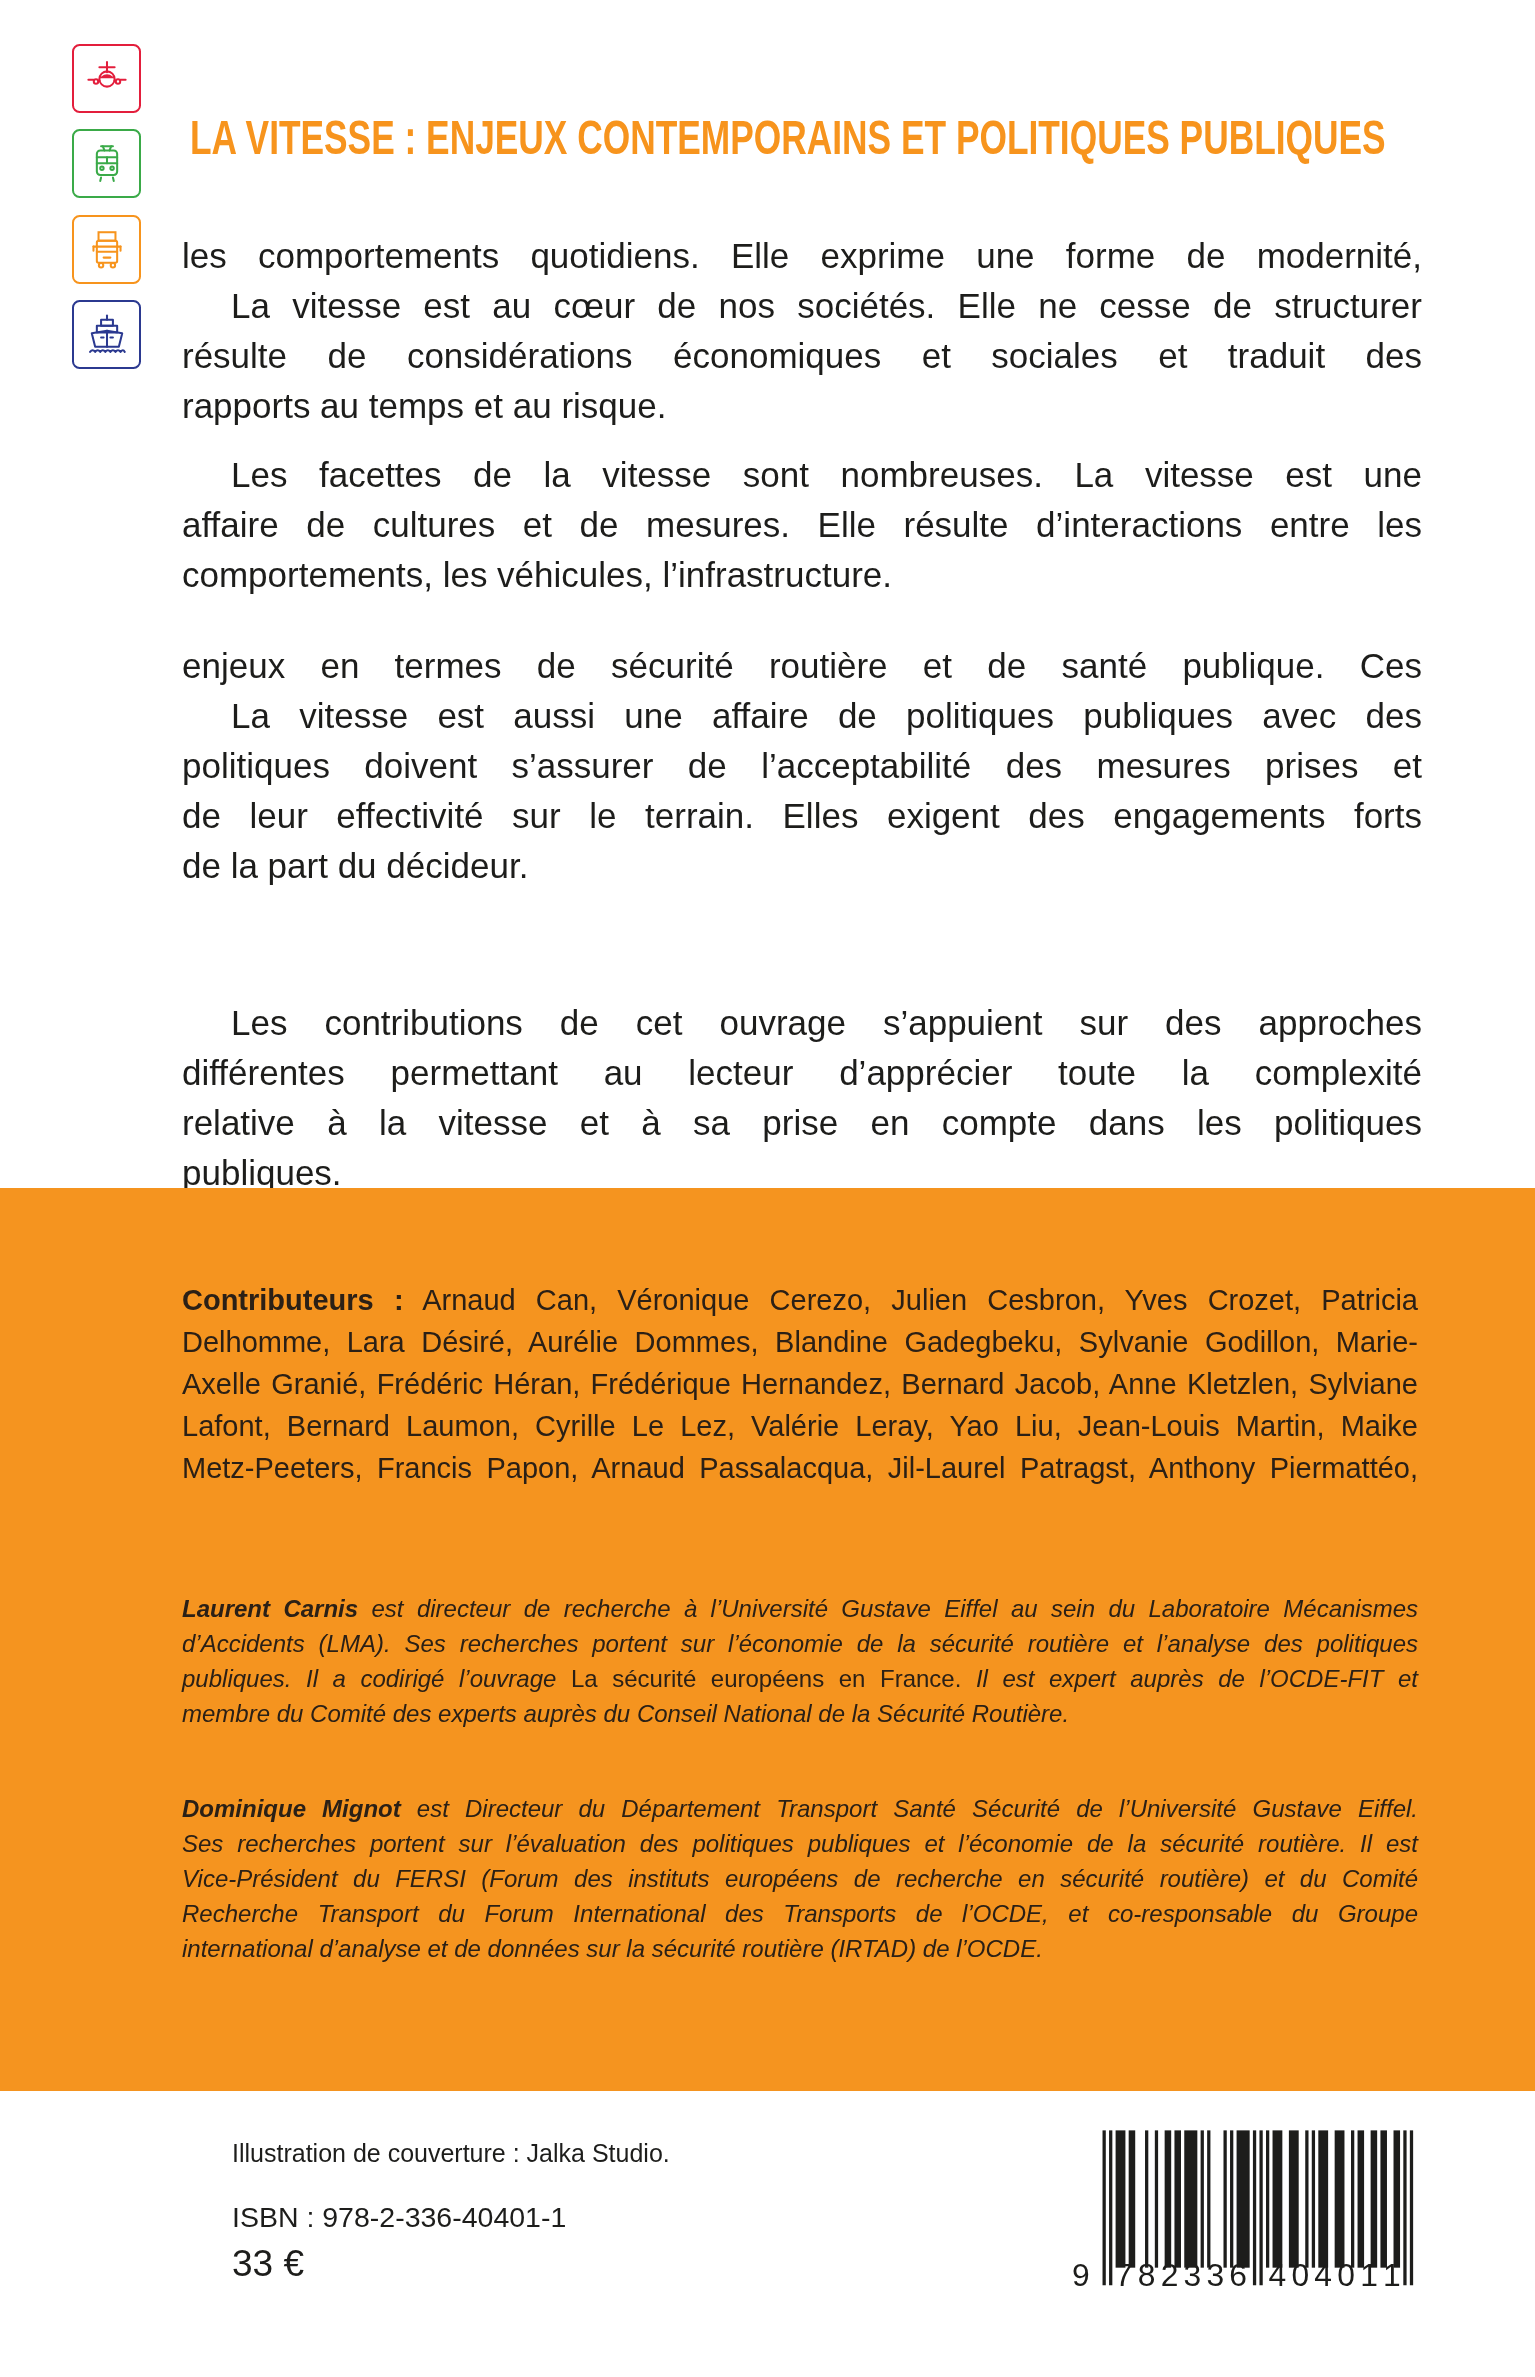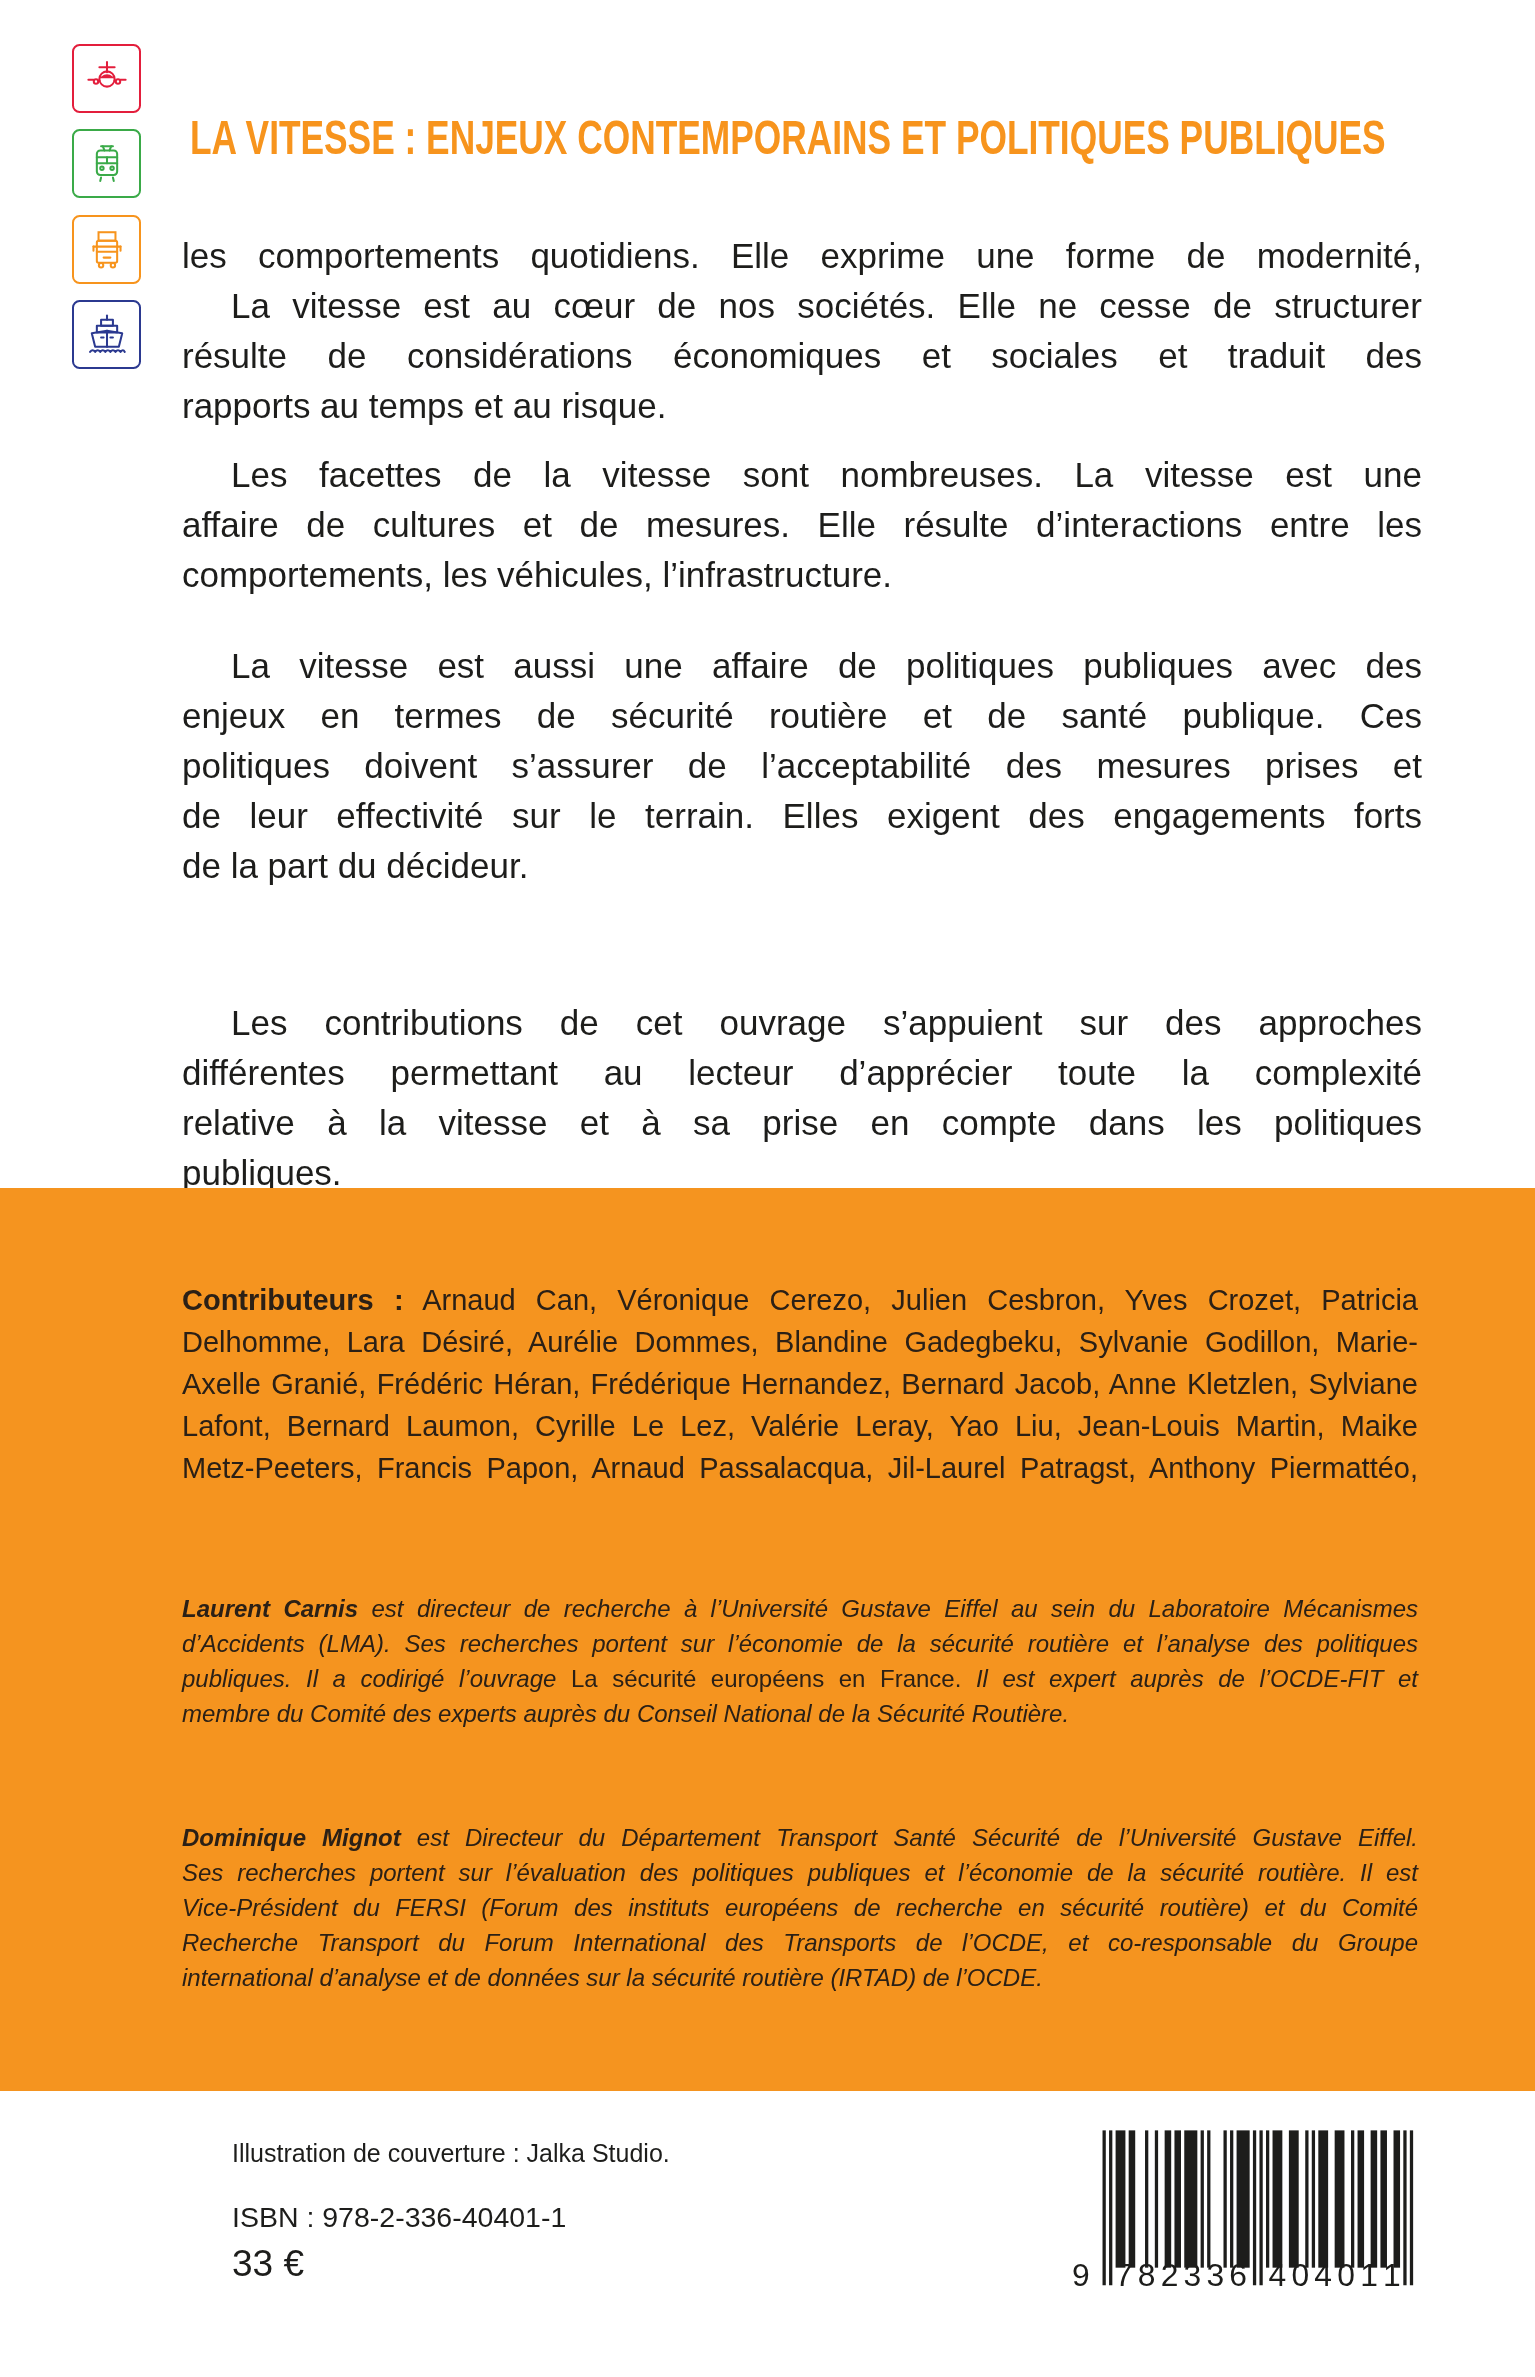--- a/index.html
+++ b/index.html
@@ -120,22 +120,22 @@
       <div class="line indent">La vitesse est au cœur de nos sociétés. Elle ne cesse de structurer</div>
       <div class="line">résulte de considérations économiques et sociales et traduit des</div>
       <div class="line last">rapports au temps et au risque.</div>
     </div>
     <div class="para body-text" style="top: 450px;">
       <div class="line indent">Les facettes de la vitesse sont nombreuses. La vitesse est une</div>
       <div class="line">affaire de cultures et de mesures. Elle résulte d’interactions entre les</div>
       <div class="line last">comportements, les véhicules, l’infrastructure.</div>
     </div>
     <div class="para body-text" style="top: 641px;">
+      <div class="line">enjeux en termes de sécurité routière et de santé publique. Ces</div>
       <div class="line indent">La vitesse est aussi une affaire de politiques publiques avec des</div>
-      <div class="line">enjeux en termes de sécurité routière et de santé publique. Ces</div>
       <div class="line">politiques doivent s’assurer de l’acceptabilité des mesures prises et</div>
       <div class="line">de leur effectivité sur le terrain. Elles exigent des engagements forts</div>
       <div class="line last">de la part du décideur.</div>
     </div>
     <div class="para body-text" style="top: 998px;">
       <div class="line indent">Les contributions de cet ouvrage s’appuient sur des approches</div>
       <div class="line">différentes permettant au lecteur d’apprécier toute la complexité</div>
       <div class="line">relative à la vitesse et à sa prise en compte dans les politiques</div>
       <div class="line last">publiques.</div>
     </div>
@@ -148,21 +148,21 @@
     <div class="line"><span>Axelle Granié, Frédéric Héran, Frédérique Hernandez, Bernard Jacob, Anne Kletzlen, Sylviane</span></div>
     <div class="line"><span>Lafont, Bernard Laumon, Cyrille Le Lez, Valérie Leray, Yao Liu, Jean-Louis Martin, Maike</span></div>
     <div class="line"><span>Metz-Peeters, Francis Papon, Arnaud Passalacqua, Jil-Laurel Patragst, Anthony Piermattéo,</span></div>
   </div>
 <div id="bio-0" class="para bio" style="top:1591px;">
     <div class="line"><b>Laurent Carnis</b><span> est directeur de recherche à l’Université Gustave Eiffel au sein du Laboratoire Mécanismes</span></div>
     <div class="line"><span>d’Accidents (LMA). Ses recherches portent sur l’économie de la sécurité routière et l’analyse des politiques</span></div>
     <div class="line"><span>publiques. Il a codirigé l’ouvrage </span><span class="upright">La sécurité européens en France.</span><span> Il est expert auprès de l’OCDE-FIT et</span></div>
     <div class="line last"><span>membre du Comité des experts auprès du Conseil National de la Sécurité Routière.</span></div>
   </div>
-<div id="bio-1" class="para bio" style="top:1791px;margin-top:29px;">
+<div id="bio-1" class="para bio" style="top:1791px;">
     <div class="line"><b>Dominique Mignot</b><span> est Directeur du Département Transport Santé Sécurité de l’Université Gustave Eiffel.</span></div>
     <div class="line"><span>Ses recherches portent sur l’évaluation des politiques publiques et l’économie de la sécurité routière. Il est</span></div>
     <div class="line"><span>Vice-Président du FERSI (Forum des instituts européens de recherche en sécurité routière) et du Comité</span></div>
     <div class="line"><span>Recherche Transport du Forum International des Transports de l’OCDE, et co-responsable du Groupe</span></div>
     <div class="line last"><span>international d’analyse et de données sur la sécurité routière (IRTAD) de l’OCDE.</span></div>
   </div>
 
 <div class="footer-text" style="top:2138px; font-size:25px; line-height:30px;">Illustration de couverture : Jalka Studio.</div>
 <div class="footer-text" style="top:2200px; font-size:28.5px; line-height:34px;">ISBN : 978-2-336-40401-1</div>
 <div class="footer-text" style="top:2243px; font-size:37px; line-height:42px;">33 €</div>

